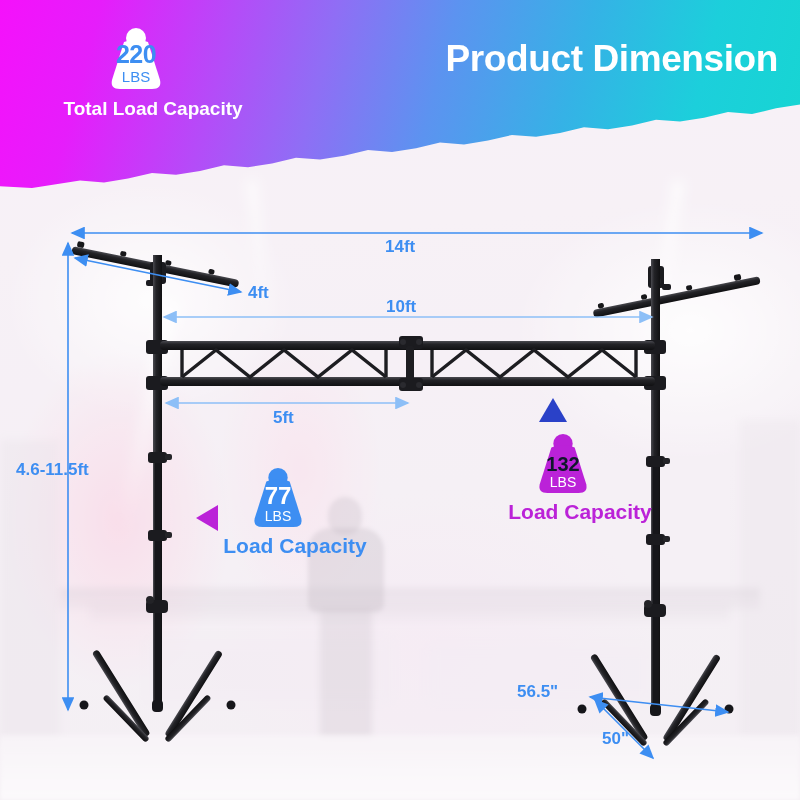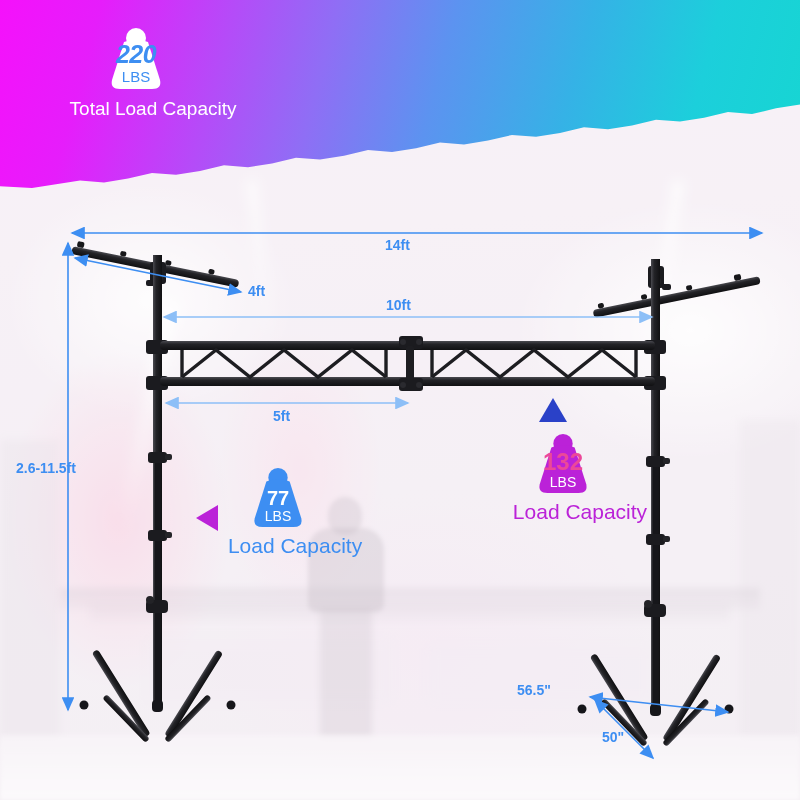--- a/index.html
+++ b/index.html
@@ -166,32 +166,32 @@
     position: absolute;
     left: 0; right: 0;
     display: flex;
     flex-direction: column;
     align-items: center;
     line-height: 1;
   }
   .w-num { font-weight: bold; }
   .w-unit { font-weight: normal; }
   .cap-label {
-    font-weight: normal;
+    font-weight: bold;
     white-space: nowrap;
     text-align: left;
     margin-left: 34px;
   }
 
   
   #badge-total {
     left: 48px; top: 26px;
     width: 176px;
   }
-  #badge-total .w-num { font-size: 25px; color: #3d8ef2; letter-spacing: -0.5px; font-style: italic; }
+  #badge-total .w-num { font-size: 25px; color: #3d8ef2; letter-spacing: -0.5px; }
   #badge-total .w-unit { font-size: 15px; color: #3d8ef2; margin-top: 2px; }
   #badge-total .cap-label {
     font-size: 19px; color: #ffffff; margin-top: 6px;
   }
 
   
   .title {
     position: absolute;
     right: 22px; top: 38px;
     font-size: 37px;
@@ -199,30 +199,30 @@
     color: #ffffff;
     letter-spacing: -0.4px;
     white-space: nowrap;
   }
 
   
   #badge-left {
     left: 198px; top: 466px;
     width: 160px;
   }
-  #badge-left .w-num { font-size: 20px; color: #ffffff; }
+  #badge-left .w-num { font-size: 24px; color: #ffffff; }
   #badge-left .w-unit { font-size: 14px; color: #ffffff; margin-top: 1px; }
   #badge-left .cap-label { font-size: 21px; color: #3d8ef2; margin-top: 4px; }
 
   
   #badge-right {
     left: 478px; top: 432px;
     width: 170px;
   }
-  #badge-right .w-num { font-size: 24px; color: #ec4899; }
+  #badge-right .w-num { font-size: 20px; color: #0f172a; }
   #badge-right .w-unit { font-size: 14px; color: #ffffff; margin-top: 1px; }
   #badge-right .cap-label { font-size: 21px; color: #bb22d8; margin-top: 4px; }
 
   
   .tri {
     position: absolute;
     width: 0; height: 0;
   }
   #tri-left {
     left: 196px; top: 505px;
@@ -233,21 +233,21 @@
   #tri-up {
     left: 539px; top: 398px;
     border-left: 14px solid transparent;
     border-right: 14px solid transparent;
     border-bottom: 24px solid #2a41c8;
   }
 
   
   .dim {
     position: absolute;
-    font-size: 14px;
+    font-size: 17px;
     font-weight: bold;
     color: #3d8ef2;
     white-space: nowrap;
   }
 
   
   .layer {
     position: absolute;
     left: 0; top: 0;
     width: 800px; height: 800px;
@@ -439,26 +439,27 @@
 
     <g>
       <line x1="595" y1="700" x2="653" y2="758" stroke="#3d8ef2" stroke-width="1.6" marker-start="url(#ah-start)" marker-end="url(#ah)"></line>
     </g>
   </svg>
 
   <div class="dim" style="left:385px; top:237px;">14ft</div>
   <div class="dim" style="left:248px; top:283px;">4ft</div>
   <div class="dim" style="left:386px; top:297px;text-align:center;">10ft</div>
   <div class="dim" style="left:273px; top:408px;">5ft</div>
-  <div class="dim" style="left:16px; top:460px;">2.6-11.5ft</div>
+  <div class="dim" style="left:16px; top:460px;">4.6-11.5ft</div>
   <div class="dim" style="left:517px; top:682px;">56.5"</div>
   <div class="dim" style="left:602px; top:729px;">50"</div>
 
   <div class="header"></div>
 
+  <div class="title">Product Dimension</div>
 
   <div class="weight-badge" id="badge-total">
     <div class="weight-icon">
       <svg width="72" height="66" viewBox="0 0 72 66" aria-hidden="true">
         <circle cx="36" cy="12" r="10" fill="#ffffff"></circle>
         <path d="M24 16 Q36 11 48 16 L60 54 Q62 63 52 63 L20 63 Q10 63 12 54 Z" fill="#ffffff"></path>
       </svg>
       <div class="wtext" style="bottom:8px;">
         <span class="w-num">220</span>
         <span class="w-unit">LBS</span>

